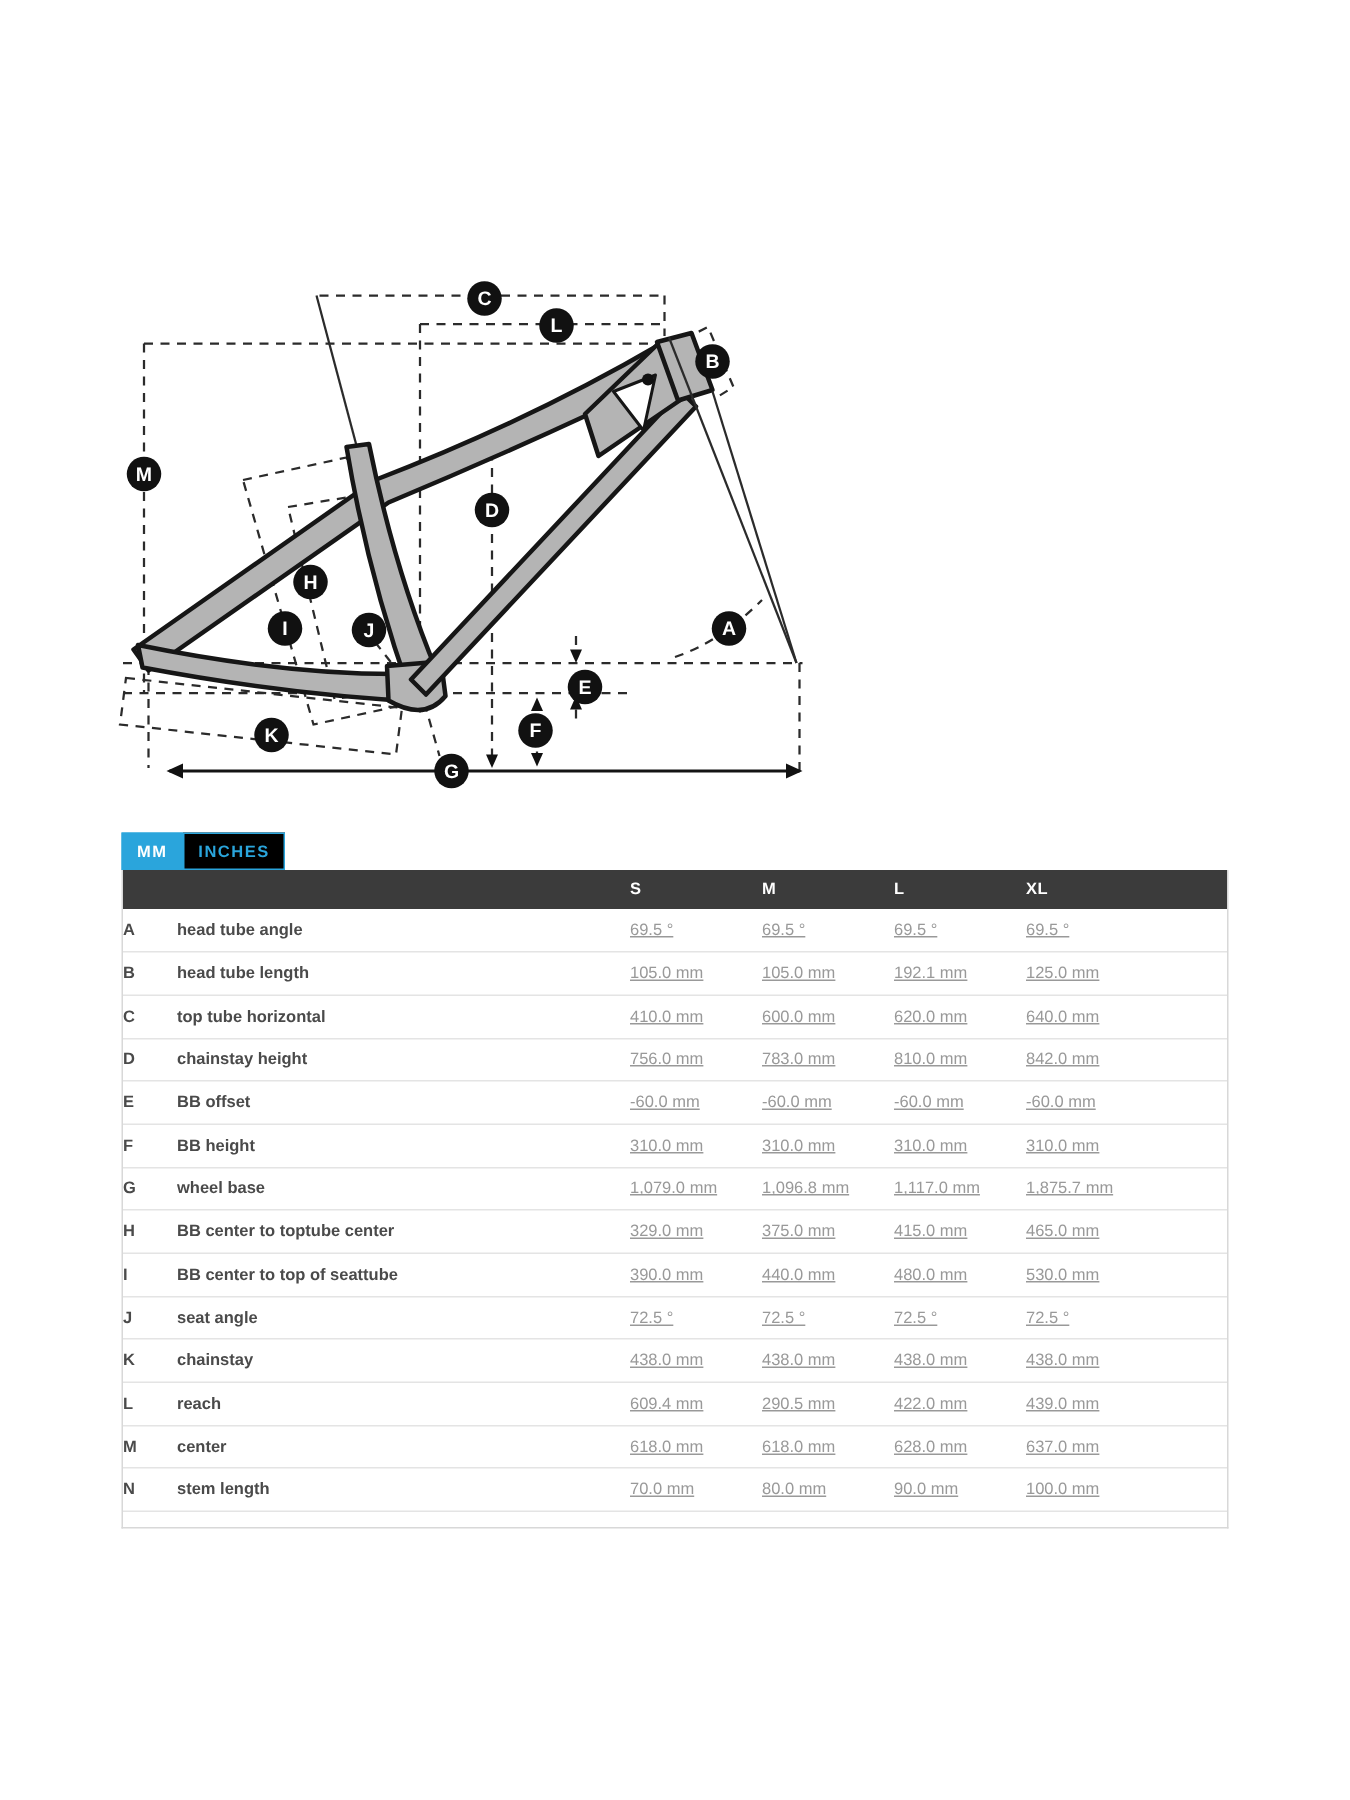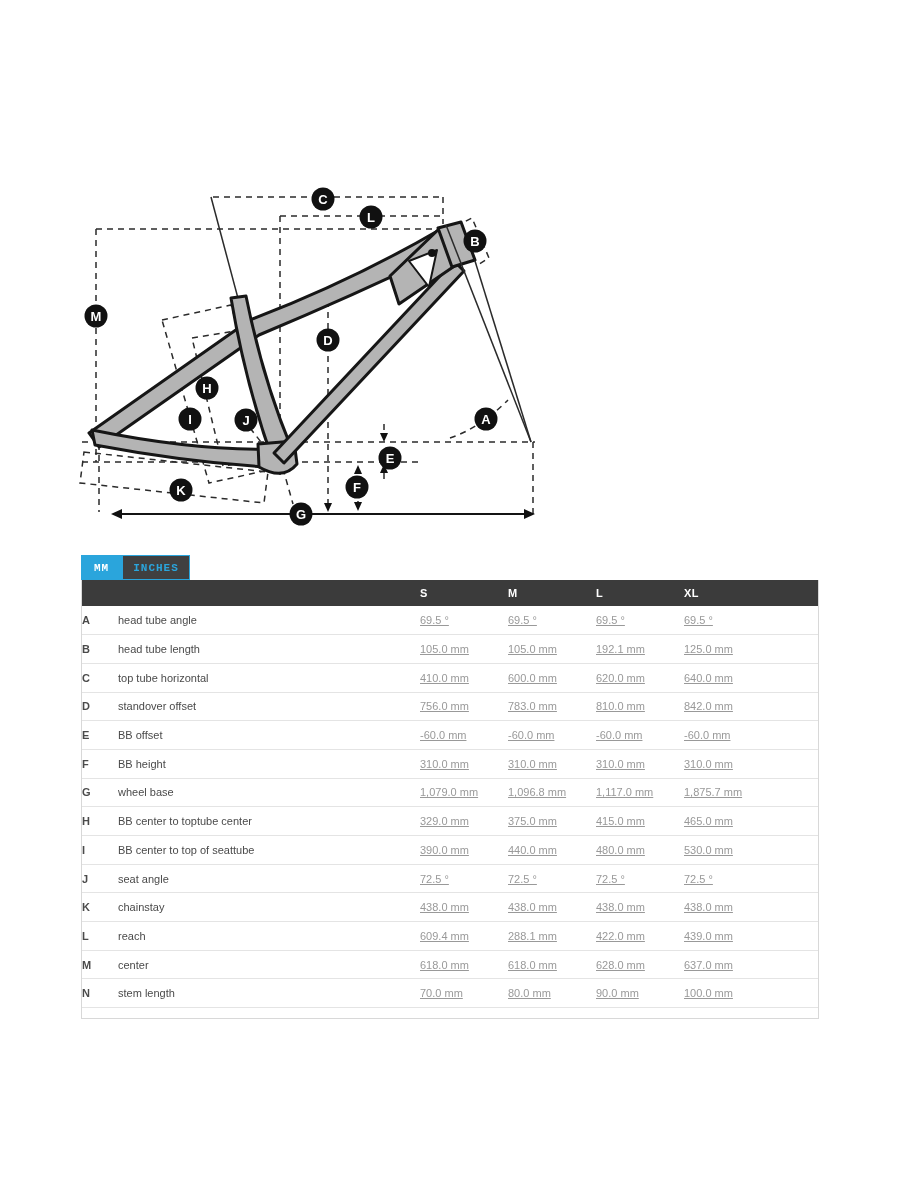--- a/index.html
+++ b/index.html
@@ -12,33 +12,33 @@
   .gline{stroke:#141414;stroke-width:2;fill:none;}
   .ah{fill:#111;stroke:none;}
   .frame-shape{fill:var(--frame-gray,#b4b4b4);stroke:#161616;stroke-width:3;stroke-linejoin:round;}
   .frame-cutout{fill:#fff;stroke:#161616;stroke-width:2;stroke-linejoin:round;}
   .frame-dot{fill:#111;stroke:none;}
   .diagram-letter{fill:#fff;font:bold 13px "Liberation Sans",sans-serif;text-anchor:middle;}
   .label-dot{fill:#111;}
   
   .tab{position:absolute;top:555px;height:25px;box-sizing:border-box;font-size:11px;font-weight:bold;
        letter-spacing:1px;line-height:23px;cursor:pointer;
-       font-family:Liberation Mono, monospace;}
+       font-family:Liberation Sans, sans-serif;}
   .tab-mm{left:81px;width:41px;background:var(--accent,#2aa5dc);color:#fff;border:1px solid var(--accent,#2aa5dc);}
-  .tab-inches{left:122px;width:68px;background:#404040;color:var(--accent,#2aa5dc);border:1px solid var(--accent,#2aa5dc);}
+  .tab-inches{left:122px;width:68px;background:#000000;color:var(--accent,#2aa5dc);border:1px solid var(--accent,#2aa5dc);}
   
   .table-wrap{position:absolute;left:81px;top:580px;width:738px;box-sizing:border-box;
               border:1px solid #d8d8d8;border-top:none;padding-bottom:10px;background:#fff;}
   table.geo{border-collapse:collapse;width:100%;table-layout:fixed;}
   table.geo thead tr{background:var(--table-header-bg,#3b3b3b);height:26px;}
   table.geo th{color:#fff;font-size:11px;font-weight:bold;text-align:left;letter-spacing:.4px;padding:0;}
   table.geo tbody tr{height:28.7px;border-bottom:1px solid #e4e4e4;}
   table.geo td{padding:0;vertical-align:middle;font-size:11px;white-space:nowrap;}
   td.col-letter{padding-left:6px;font-weight:bold;color:var(--label-color,#4a4a4a);}
-  td.col-label{font-weight:normal;color:var(--label-color,#4a4a4a);}
+  td.col-label{font-weight:bold;color:var(--label-color,#4a4a4a);}
   td.col-value{color:var(--value-color,#999);text-decoration:underline;}
 </style>
 </head>
 <body>
 
 <div class="page">
 
   <svg class="diagram-svg" width="900" height="545" viewBox="0 0 900 545" xmlns="http://www.w3.org/2000/svg">
 
     <g>
@@ -190,21 +190,21 @@
           <tr>
             <td class="col-letter">C</td>
             <td class="col-label">top tube horizontal</td>
             <td class="col-value">410.0 mm</td>
             <td class="col-value">600.0 mm</td>
             <td class="col-value">620.0 mm</td>
             <td class="col-value">640.0 mm</td>
           </tr>
           <tr>
             <td class="col-letter">D</td>
-            <td class="col-label">standover offset</td>
+            <td class="col-label">chainstay height</td>
             <td class="col-value">756.0 mm</td>
             <td class="col-value">783.0 mm</td>
             <td class="col-value">810.0 mm</td>
             <td class="col-value">842.0 mm</td>
           </tr>
           <tr>
             <td class="col-letter">E</td>
             <td class="col-label">BB offset</td>
             <td class="col-value">-60.0 mm</td>
             <td class="col-value">-60.0 mm</td>
@@ -256,21 +256,21 @@
             <td class="col-label">chainstay</td>
             <td class="col-value">438.0 mm</td>
             <td class="col-value">438.0 mm</td>
             <td class="col-value">438.0 mm</td>
             <td class="col-value">438.0 mm</td>
           </tr>
           <tr>
             <td class="col-letter">L</td>
             <td class="col-label">reach</td>
             <td class="col-value">609.4 mm</td>
-            <td class="col-value">288.1 mm</td>
+            <td class="col-value">290.5 mm</td>
             <td class="col-value">422.0 mm</td>
             <td class="col-value">439.0 mm</td>
           </tr>
           <tr>
             <td class="col-letter">M</td>
             <td class="col-label">center</td>
             <td class="col-value">618.0 mm</td>
             <td class="col-value">618.0 mm</td>
             <td class="col-value">628.0 mm</td>
             <td class="col-value">637.0 mm</td>

